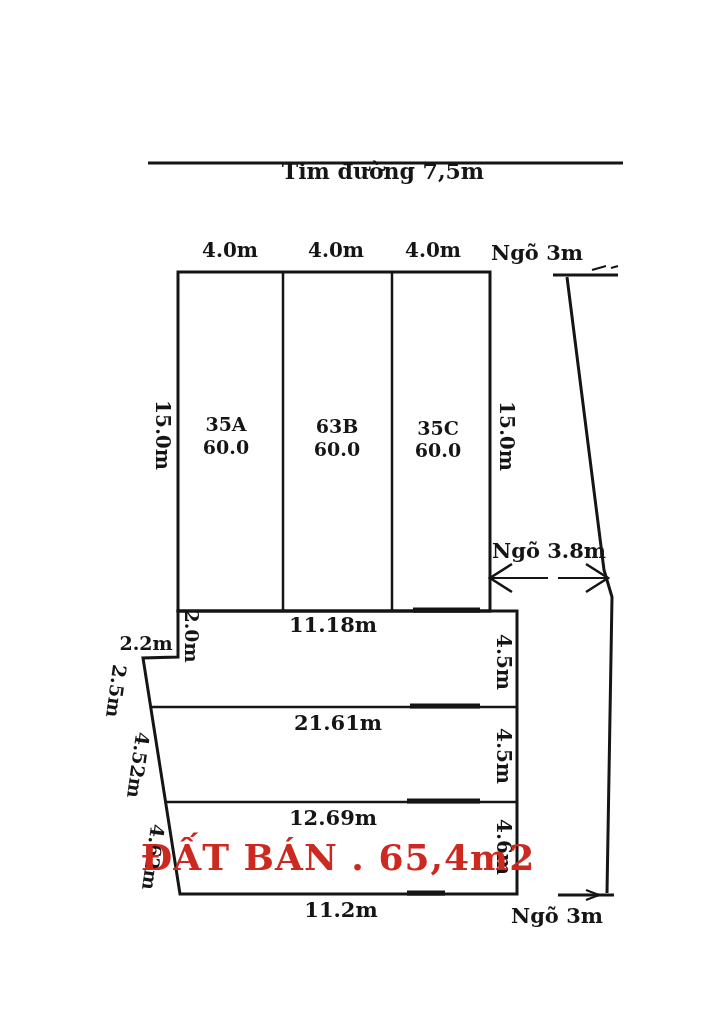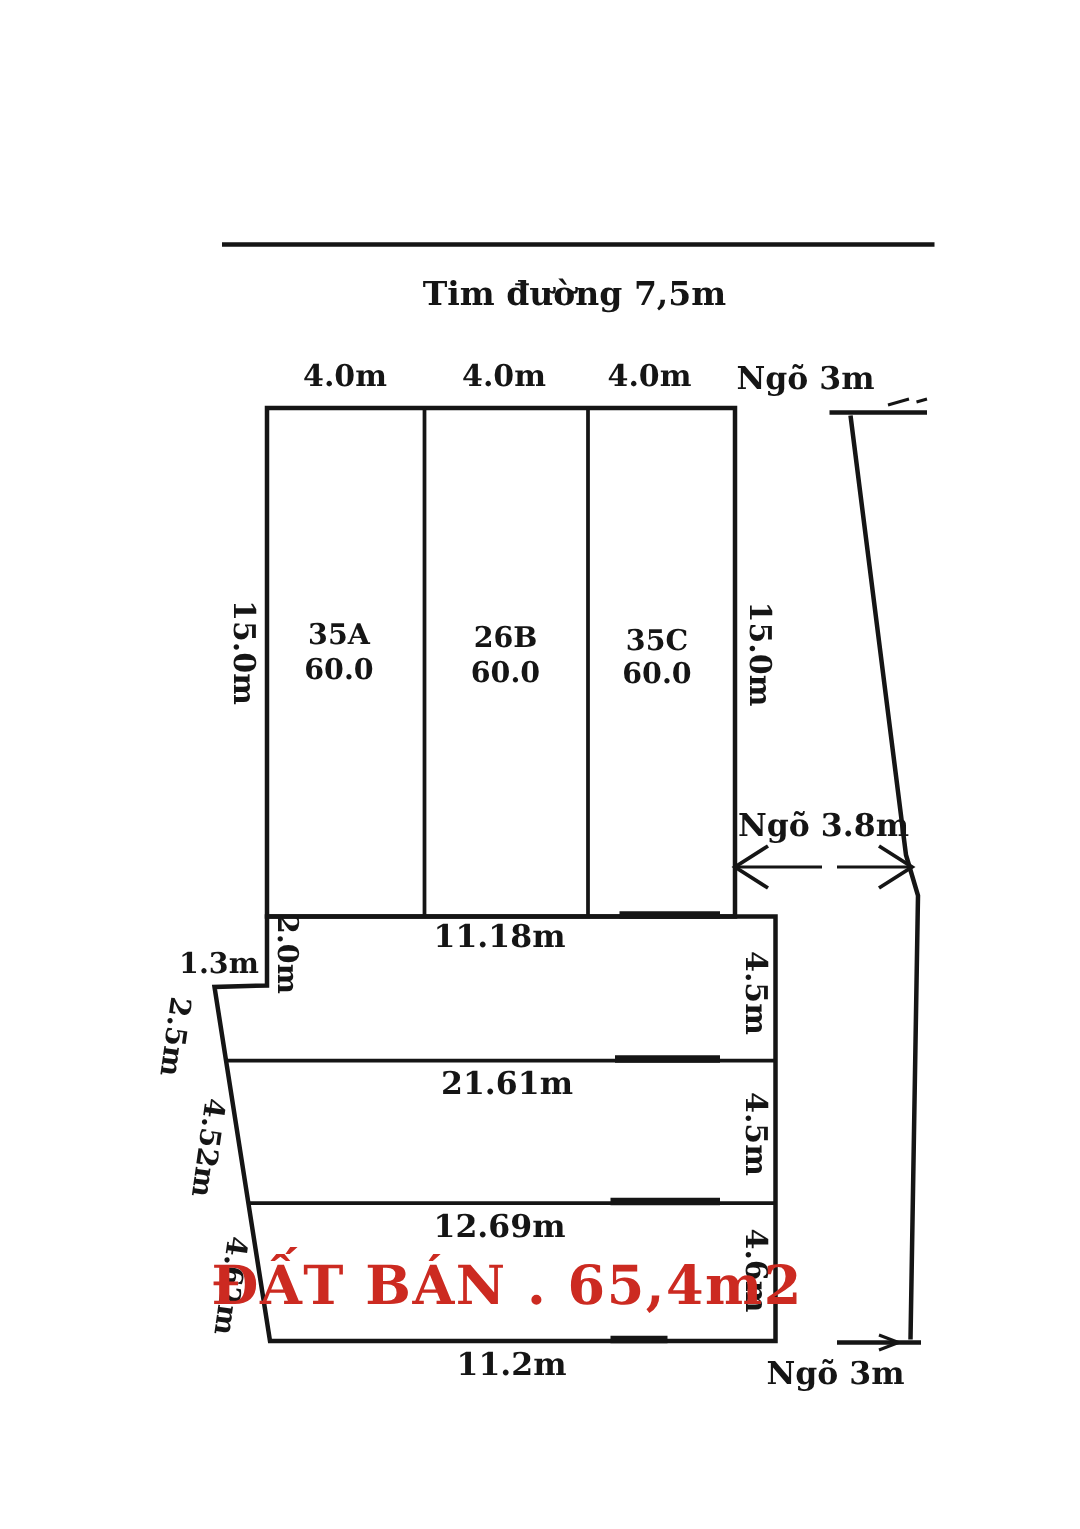--- a/index.html
+++ b/index.html
@@ -60,50 +60,50 @@
 
     <line x1="558" y1="895" x2="614" y2="895" stroke="#151515" stroke-width="3"></line>
     <path d="M586 890 L599 895 M586 900 L599 895" fill="none" stroke="#151515" stroke-width="2"></path>
 
     <line x1="492" y1="578" x2="548" y2="578" stroke="#151515" stroke-width="2"></line>
     <path d="M512 564 L490 578 L512 592" fill="none" stroke="#151515" stroke-width="2.5"></path>
     <line x1="558" y1="578" x2="606" y2="578" stroke="#151515" stroke-width="2"></line>
     <path d="M586 564 L608 578 L586 592" fill="none" stroke="#151515" stroke-width="2.5"></path>
   </svg>
 
-  <div class="lbl fs22" style="left:383px;top:196px">Tim đường 7,5m</div>
+  <div class="lbl fs22" style="left:383px;top:171px">Tim đường 7,5m</div>
 
   <div class="lbl fs20" style="left:230px;top:250px">4.0m</div>
   <div class="lbl fs20" style="left:336px;top:250px">4.0m</div>
   <div class="lbl fs20" style="left:433px;top:250px">4.0m</div>
   <div class="lbl fs21" style="left:537px;top:252px">Ngõ 3m</div>
 
   <div class="lbl rot fs20" style="left:163px;top:435px">15.0m</div>
   <div class="lbl rot fs20" style="left:507px;top:436px">15.0m</div>
 
   <div class="lbl fs19" style="left:226px;top:424px">35A</div>
   <div class="lbl fs19" style="left:226px;top:447px">60.0</div>
-  <div class="lbl fs19" style="left:337px;top:426px">26B</div>
+  <div class="lbl fs19" style="left:337px;top:426px">63B</div>
   <div class="lbl fs19" style="left:337px;top:449px">60.0</div>
   <div class="lbl fs19" style="left:438px;top:428px">35C</div>
   <div class="lbl fs19" style="left:438px;top:450px">60.0</div>
 
   <div class="lbl fs21" style="left:549px;top:550px">Ngõ 3.8m</div>
 
   <div class="lbl fs21" style="left:333px;top:624px">11.18m</div>
   <div class="lbl fs21" style="left:338px;top:722px">21.61m</div>
   <div class="lbl fs21" style="left:333px;top:817px">12.69m</div>
   <div class="lbl fs21" style="left:341px;top:909px">11.2m</div>
 
   <div class="lbl rot fs20" style="left:504px;top:662px">4.5m</div>
   <div class="lbl rot fs20" style="left:504px;top:756px">4.5m</div>
   <div class="lbl rot fs20" style="left:504px;top:847px">4.6m</div>
 
   <div class="lbl rot fs19" style="left:191px;top:636px">2.0m</div>
-  <div class="lbl fs19" style="left:146px;top:643px">1.3m</div>
+  <div class="lbl fs19" style="left:146px;top:643px">2.2m</div>
   <div class="lbl rot-t fs19" style="left:116px;top:691px">2.5m</div>
   <div class="lbl rot-t fs19" style="left:138px;top:765px">4.52m</div>
   <div class="lbl rot-t fs19" style="left:153px;top:857px">4.62m</div>
 
   <div class="lbl sale" style="left: 338px; top: 857px; color: rgb(204, 42, 33);">ĐẤT BÁN . 65,4m2</div>
 
   <div class="lbl fs21" style="left:557px;top:915px">Ngõ 3m</div>
 
 </div>
 

